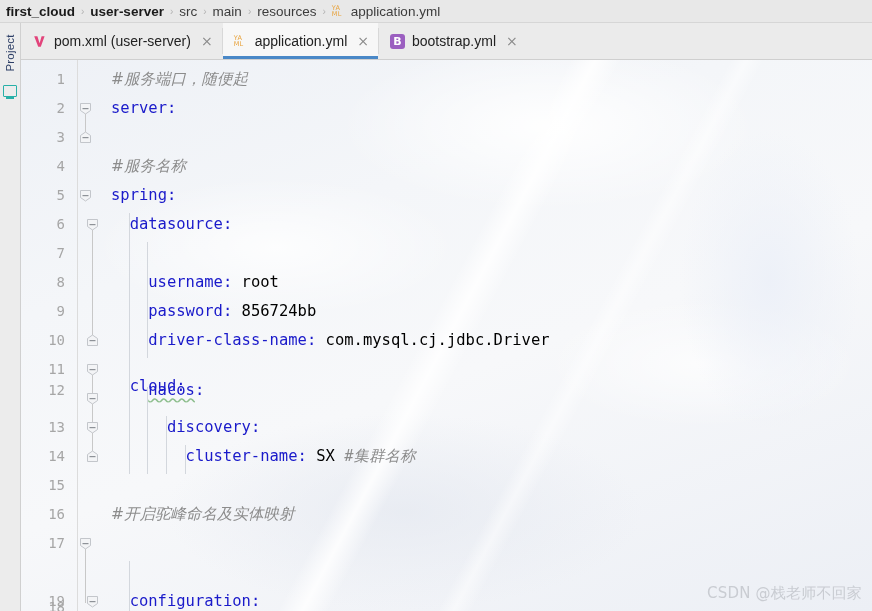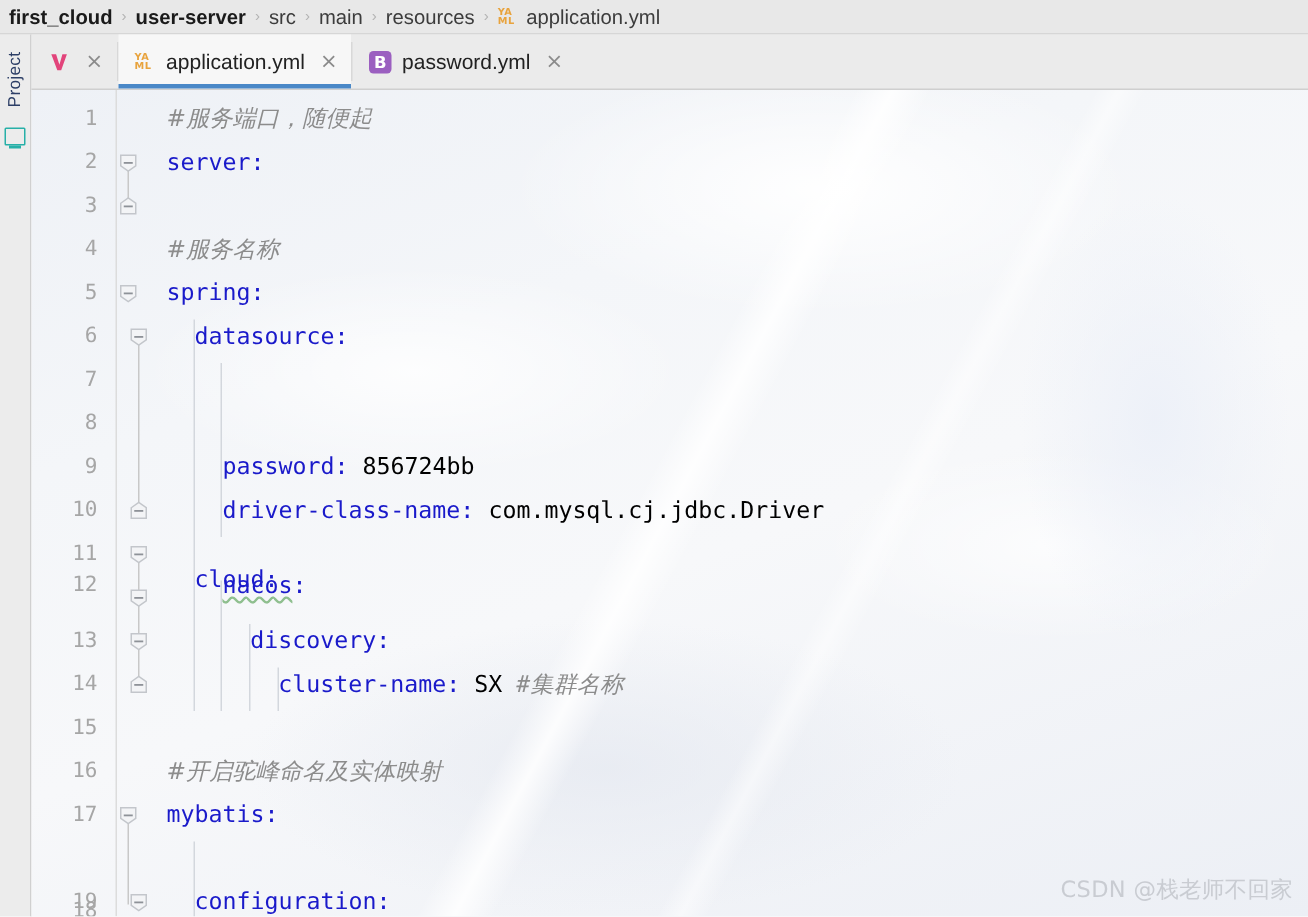--- a/index.html
+++ b/index.html
@@ -64,21 +64,21 @@
     position: relative;
     display: inline-block;
     flex: none;
   }
   .yaml-icon .ya, .yaml-icon .ml {
     position: absolute;
     left: 0;
     width: 14px;
     font-family: "DejaVu Sans", sans-serif;
     font-size: 6.5px;
-    font-weight: bold;
+    font-weight: normal;
     color: #e8a33d;
     letter-spacing: 0.3px;
     line-height: 7px;
   }
   .yaml-icon .ya { top: 1px; }
   .yaml-icon .ml { top: 7px; }
 
   
   #left-strip {
     position: absolute;
@@ -360,35 +360,36 @@
     <div id="project-icon"></div>
   </div>
 
   <div id="tab-bar">
       <div class="tab">
         <span class="maven-icon">
           <svg width="15" height="15" viewBox="0 0 15 15">
             <path d="M2.2 2.2 L5.4 2.2 L7.6 9.2 L9.6 2.2 L12.6 2.2 L8.8 12.8 L6.2 12.8 Z" fill="#e2447b"></path>
           </svg>
         </span>
+        <span class="tab-label">pom.xml (user-server)</span>
         <span class="tab-close">×</span>
       </div>
       <div class="tab-sep"></div>
       <div class="tab active">
         <span class="yaml-icon">
           <span class="ya">YA</span>
           <span class="ml">ML</span>
         </span>
         <span class="tab-label">application.yml</span>
         <span class="tab-close">×</span>
       </div>
       <div class="tab-sep"></div>
       <div class="tab">
         <span class="bootstrap-icon">B</span>
-        <span class="tab-label">password.yml</span>
+        <span class="tab-label">bootstrap.yml</span>
         <span class="tab-close">×</span>
       </div>
     </div>
 
   <div id="editor">
     <div id="editor-bg"></div>
     <div id="gutter"></div>
     <div id="fold-col">
         <div class="fold-line" style="left: 7px; top: 48px; height: 31px;"></div>
         <div class="fold-line" style="left: 7px; top: 135px; height: 2px;"></div>
@@ -484,20 +485,21 @@
         </div>
         <div class="code-line" style="top: 150px;">
           <span class="lineno">6</span>
           <span class="code-text" style="left: 108.64px;"><span class="k">datasource</span><span class="k">:</span></span>
         </div>
         <div class="code-line" style="top: 179px;">
           <span class="lineno">7</span>
         </div>
         <div class="code-line" style="top: 208px;">
           <span class="lineno">8</span>
+          <span class="code-text" style="left: 127.28px;"><span class="k">username</span><span class="k">:</span> <span class="v">root</span></span>
         </div>
         <div class="code-line" style="top: 237px;">
           <span class="lineno">9</span>
           <span class="code-text" style="left: 127.28px;"><span class="k">password</span><span class="k">:</span> <span class="v">856724bb</span></span>
         </div>
         <div class="code-line" style="top: 266px;">
           <span class="lineno">10</span>
           <span class="code-text" style="left: 127.28px;"><span class="k">driver-class-name</span><span class="k">:</span> <span class="v">com.mysql.cj.jdbc.Driver</span></span>
         </div>
         <div class="code-line" style="top: 295px;">
@@ -519,21 +521,20 @@
         <div class="code-line" style="top: 411px;">
           <span class="lineno">15</span>
           <span class="code-text" style="left: 90px;"></span>
         </div>
         <div class="code-line" style="top: 440px;">
           <span class="lineno">16</span>
           <span class="code-text" style="left: 90px;"><span class="cm">#开启驼峰命名及实体映射</span></span>
         </div>
         <div class="code-line" style="top: 469px;">
           <span class="lineno">17</span>
-          <span class="code-text" style="left: 90px;"><span class="k">mybatis</span><span class="k">:</span></span>
         </div>
         <div class="code-line" style="top: 498px; margin-top: 35px;">
           <span class="lineno">18</span>
         </div>
         <div class="code-line" style="top: 527px;">
           <span class="lineno">19</span>
           <span class="code-text" style="left: 108.64px;"><span class="k">configuration</span><span class="k">:</span></span>
         </div>
       </div>
     <div id="watermark">CSDN @栈老师不回家</div>

